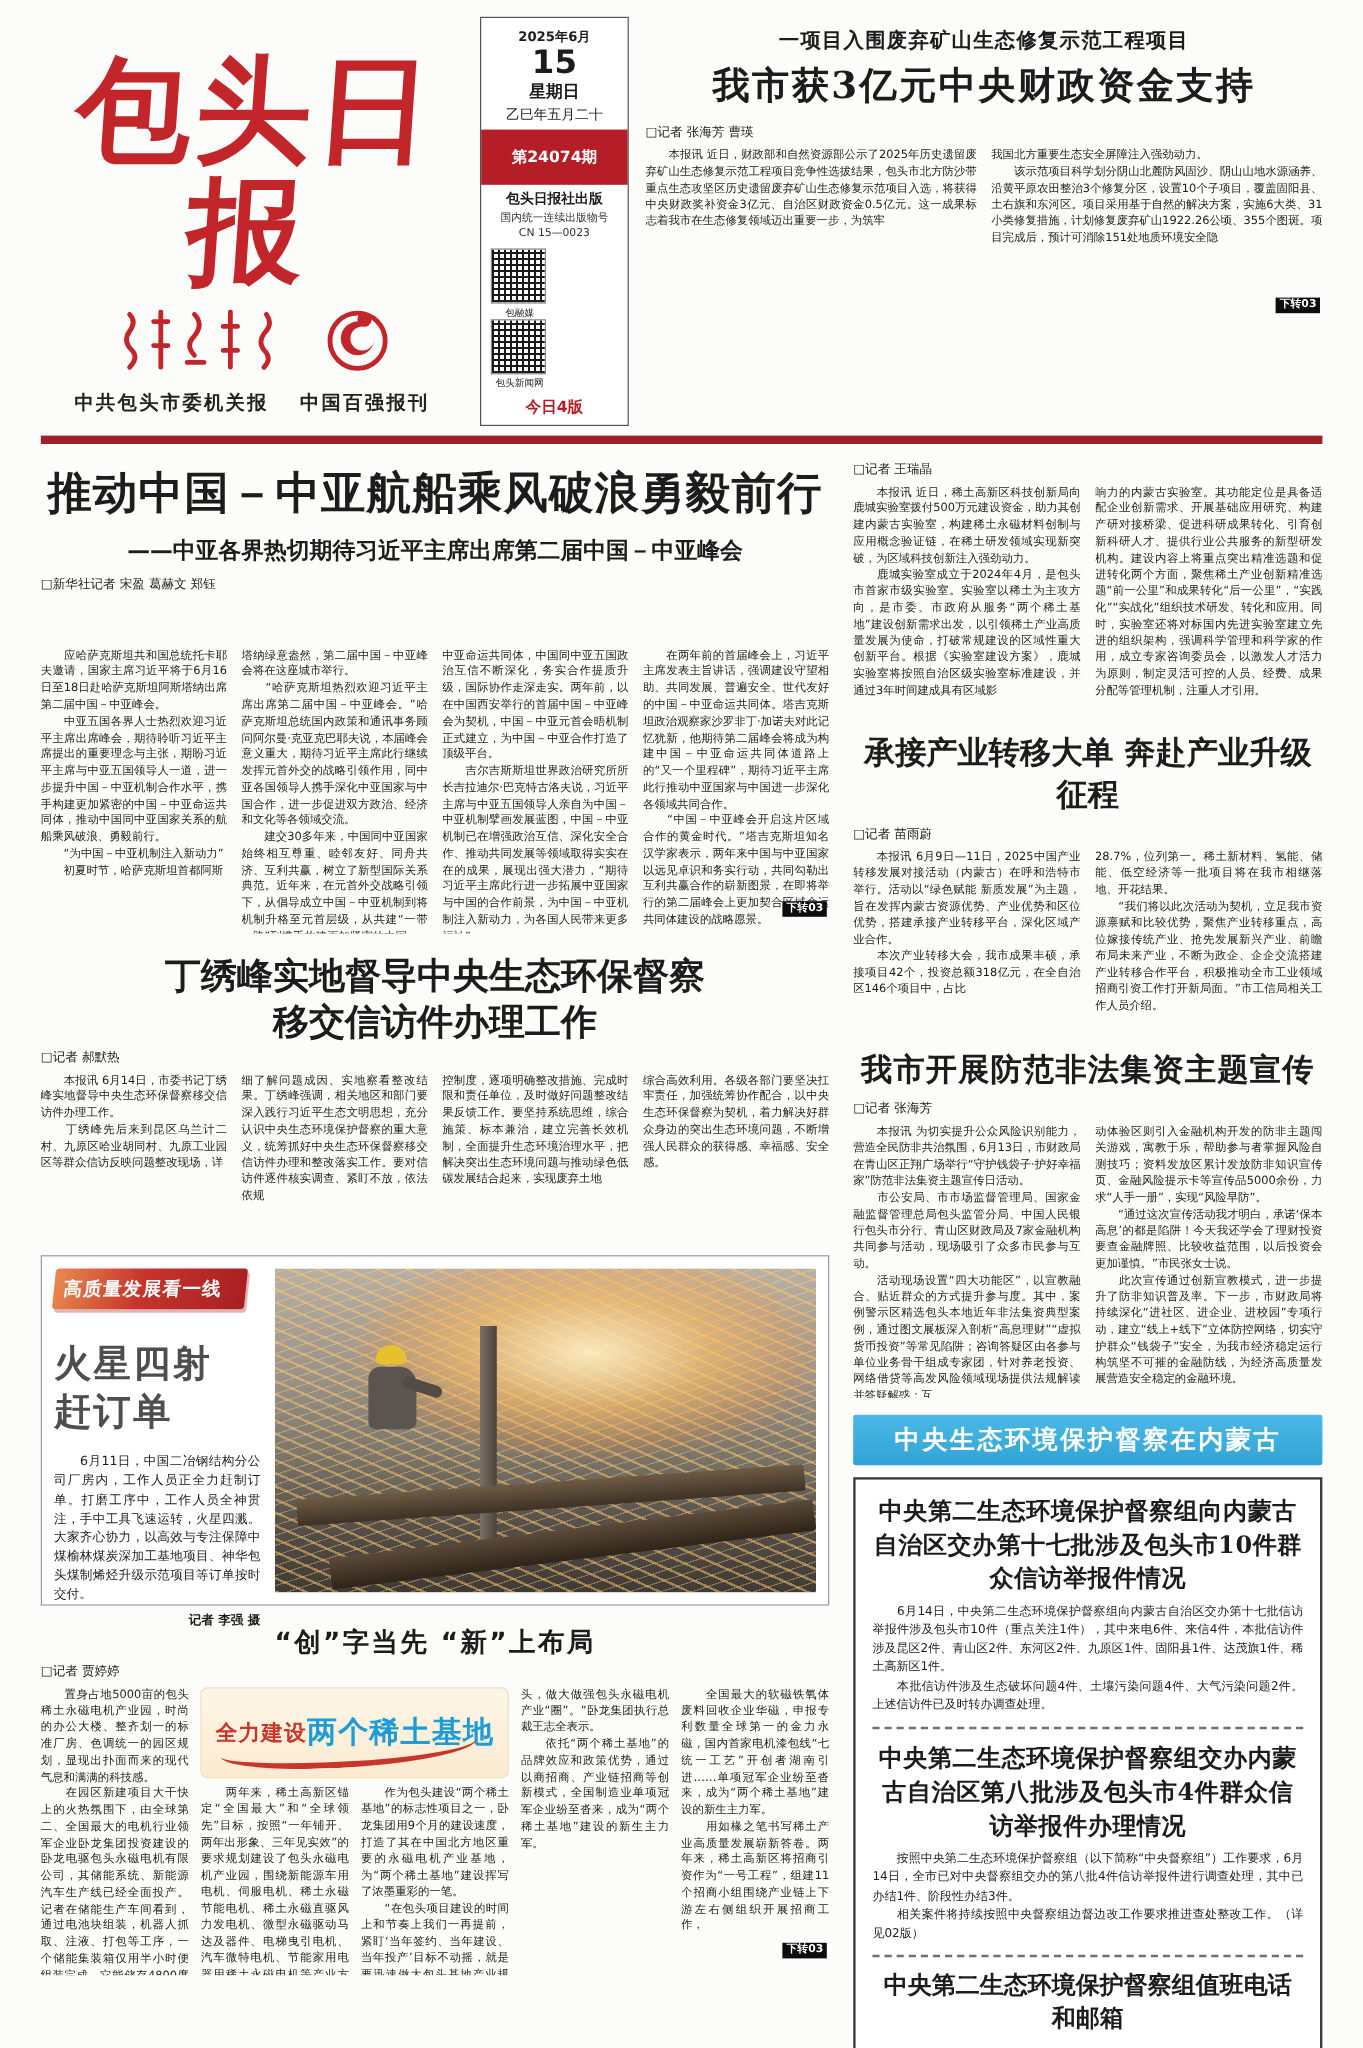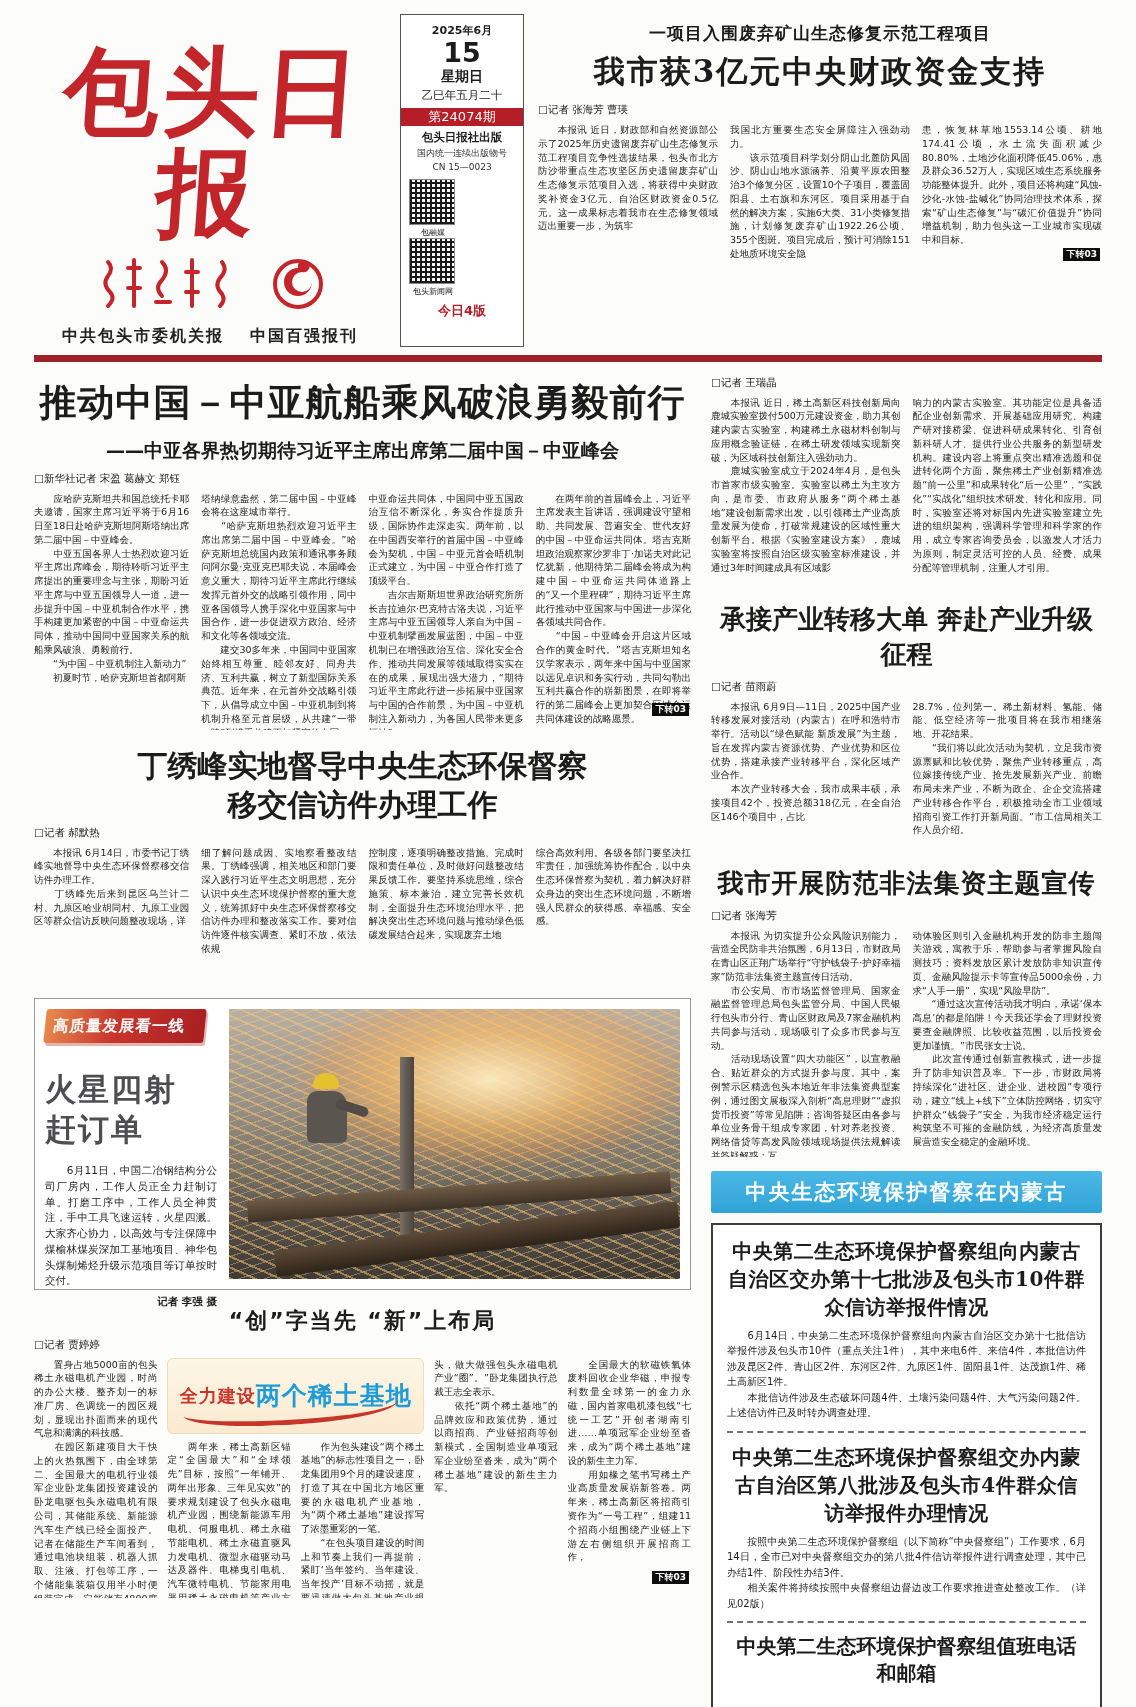--- a/index.html
+++ b/index.html
@@ -12,21 +12,21 @@
   .masthead { position:relative; padding-top:28px; }
   .mh-title { font-family:"DejaVu Serif", serif; font-weight:900; font-size:96px; line-height:1.05; color:#c3262a; letter-spacing:4px; transform:skewX(-4deg); text-align:center; }
   .mh-mid { display:flex; align-items:flex-end; justify-content:center; gap:26px; margin-top:14px; height:52px; }
   .mh-org { display:flex; justify-content:center; gap:26px; margin-top:16px; font-weight:bold; font-size:16px; color:#222; letter-spacing:2px; }
 
   .datebox { border:1px solid #555; padding:8px 6px 6px; text-align:center; font-size:12px; background:#fff; }
   .db-month { font-size:11px; font-weight:bold; }
   .db-day { font-size:27px; font-weight:900; line-height:1.1; }
   .db-week { font-size:14px; font-weight:bold; }
   .db-lunar { font-size:11.5px; margin-top:2px; }
-  .db-issue { background:#b51d27; color:#fff; font-weight:normal; font-size:13px; margin:5px -6px 4px; padding:0 0; }
+  .db-issue { background:#b51d27; color:#fff; font-weight:bold; font-size:13px; margin:5px -6px 4px; padding:14px 0; }
   .db-pub { font-size:11.5px; font-weight:bold; }
   .db-serial { font-size:9px; color:#333; margin-top:2px; }
   .db-qrs { display:flex; justify-content:space-between; gap:0; margin:7px 2px 2px;flex-direction:column; }
   .qrwrap { width:48px; }
   .qr { width:46px; height:46px; border:1px solid #888; background-image:
         repeating-linear-gradient(0deg,#1a1a1a 0 2px,transparent 2px 5px),
         repeating-linear-gradient(90deg,#1a1a1a 0 2px,#fff 2px 5px); }
   .qrlabel { font-size:8px; margin-top:2px; color:#222; }
   .db-pages { color:#b51d27; font-weight:900; font-size:13px; margin-top:5px; }
 
@@ -39,21 +39,21 @@
   .ts-cols .col { height:152px; }
   .turn { position:absolute; right:2px; bottom:14px; background:#0d0d0d; color:#fff; font-size:9px; font-weight:bold; padding:0 3px; line-height:13px; }
 
   .redrule { height:7px; background:#9e2029; margin:8px 0 12px; }
 
   
   .main { display:grid; grid-template-columns:657px 1fr; gap:20px; }
 
   .lead-headline { font-family:"DejaVu Serif", serif; font-size:37px; font-weight:900; text-align:center; letter-spacing:1px; margin-top:4px; }
   .lead-sub { font-size:19px; font-weight:bold; text-align:center; margin:10px 0 8px; }
-  .lead-cols .col { height:238px; }
+  .lead-cols .col { height:238px;margin-top:40px; }
 
   .ding { margin-top:16px; }
   .ding-headline { font-family:"DejaVu Serif", serif; font-size:30px; font-weight:900; text-align:center; line-height:1.3; }
   .ding-cols .col { height:138px; }
 
   
   .photobox { margin-top:14px; border:1px solid #9a9a9a; background:#fff; padding:10px; display:flex; gap:12px; height:292px; }
   .pb-left { width:172px; display:flex; flex-direction:column; }
   .pb-badge { position:relative; background:linear-gradient(100deg,#e88b4e 0%,#c8342c 45%,#a81f22 100%); color:#fff; font-weight:900; font-size:15.5px; letter-spacing:1px; padding:7px 8px 6px; transform:skewX(-6deg); border-radius:3px; box-shadow:2px 3px 0 rgba(170,40,30,.35); width:160px; }
   .pb-title { margin-top:26px; font-family:"DejaVu Serif", serif; font-size:31px; font-weight:900; color:#4e4e50; line-height:1.3; letter-spacing:2px; }
@@ -156,21 +156,20 @@
     </div>
 
     <div class="topstory">
       <div class="ts-kicker">一项目入围废弃矿山生态修复示范工程项目</div>
       <div class="ts-headline">我市获3亿元中央财政资金支持</div>
       <div class="byline">□记者 张海芳 曹瑛</div>
       <div class="cols ts-cols">
         <div class="col">　　本报讯 近日，财政部和自然资源部公示了2025年历史遗留废弃矿山生态修复示范工程项目竞争性选拔结果，包头市北方防沙带重点生态攻坚区历史遗留废弃矿山生态修复示范项目入选，将获得中央财政奖补资金3亿元、自治区财政资金0.5亿元。这一成果标志着我市在生态修复领域迈出重要一步，为筑牢</div>
         <div class="col">我国北方重要生态安全屏障注入强劲动力。
 　　该示范项目科学划分阴山北麓防风固沙、阴山山地水源涵养、沿黄平原农田整治3个修复分区，设置10个子项目，覆盖固阳县、土右旗和东河区。项目采用基于自然的解决方案，实施6大类、31小类修复措施，计划修复废弃矿山1922.26公顷、355个图斑。项目完成后，预计可消除151处地质环境安全隐</div>
-        <div class="col">患，恢复林草地1553.14公顷、耕地174.41公顷，水土流失面积减少80.80%，土地沙化面积降低45.06%，惠及群众36.52万人，实现区域生态系统服务功能整体提升。此外，项目还将构建“风蚀-沙化-水蚀-盐碱化”协同治理技术体系，探索“矿山生态修复”与“碳汇价值提升”协同增益机制，助力包头这一工业城市实现碳中和目标。</div>
         <span class="turn">下转03</span>
       </div>
     </div>
   </div>
 
   <div class="redrule"></div>
 
   <div class="main">
     <div class="left">
 

